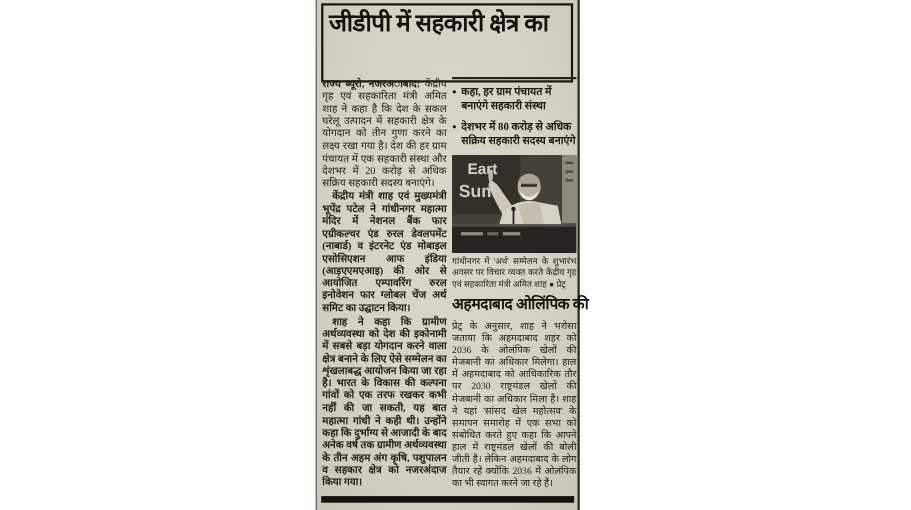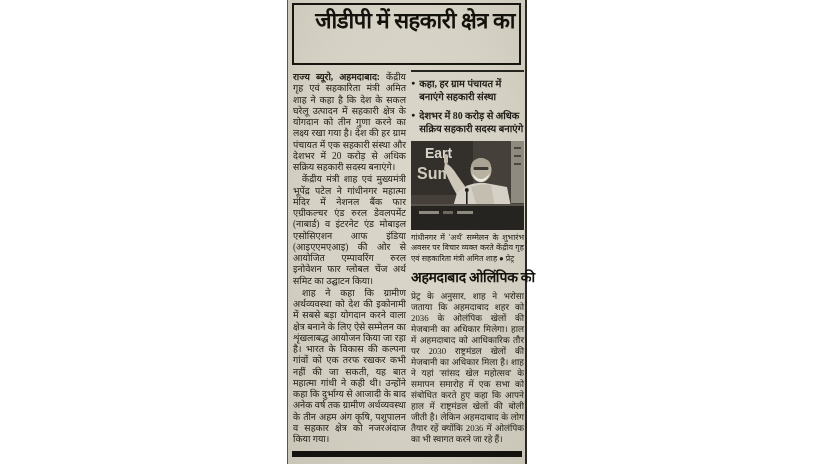--- a/index.html
+++ b/index.html
@@ -4,29 +4,29 @@
 <style>
   html,body{margin:0;padding:0;}
   body{background:#ffffff;font-family:"Liberation Serif","DejaVu Serif",serif;}
   .page{position:relative;width:828px;height:464px;background:#ffffff;overflow:hidden;}
 
   .clipping{position:absolute;left:287px;top:0;width:240px;height:464px;
     background:radial-gradient(ellipse at 50% 40%, #dad6c9 0%, #d5d1c4 55%, #c9c5b7 100%);}
   .rule-left{position:absolute;left:0;top:0;width:1px;height:464px;background:#5a564c;}
   .rule-right{position:absolute;right:0;top:0;width:2px;height:464px;background:#2b2a26;}
 
-  .headline-box{position:absolute;left:5px;top:3px;width:229px;height:62px;
-    box-sizing:border-box;border:2px solid #17150f;padding:2px 4px 0 5px;overflow:hidden;text-align:right;}
+  .headline-box{position:absolute;left:5px;top:3px;width:229px;height:72px;
+    box-sizing:border-box;border:2px solid #17150f;padding:2px 4px 0 5px;overflow:hidden;}
   .headline-line{font-weight:bold;color:#14120c;font-size:22px;line-height:27px;
     white-space:nowrap;letter-spacing:-0.5px;}
 
   .col-left{position:absolute;left:6px;top:72px;width:113px;color:#23211a;
     font-size:9.3px;line-height:11.25px;text-align:justify;}
   .para{margin:0 0 1px 0;}
-  .para.indent{text-indent:9px;}
+  .para.indent{text-indent:9px;font-weight:bold;}
   .dateline{font-weight:bold;}
 
   .col-right{position:absolute;left:124px;top:70px;width:113px;color:#23211a;}
   .top-rule{height:2px;background:#26241e;margin-bottom:5px;}
 
   .bullets{margin:0;padding:0;list-style:none;}
   .bullet-item{display:flex;gap:4px;margin-bottom:6px;font-weight:bold;
     font-size:9.8px;line-height:13px;color:#1d1b15;}
   .bullet-glyph{flex:0 0 auto;font-size:7px;line-height:13px;color:#17150f;}
 
@@ -46,21 +46,21 @@
   <div class="clipping">
     <div class="rule-left"></div>
     <div class="rule-right"></div>
 
     <div class="headline-box">
       <div class="headline-line">जीडीपी में सहकारी क्षेत्र का</div>
     </div>
 
     <div class="col-left">
       <div class="para">
-        <span class="dateline">राज्य ब्यूरो, अहमदाबाद:</span>
+        <span class="dateline">राज्य ब्यूरो, नजरअाबाद:</span>
         <span>केंद्रीय गृह एवं सहकारिता मंत्री अमित शाह ने कहा है कि देश के सकल घरेलू उत्पादन में सहकारी क्षेत्र के योगदान को तीन गुणा करने का लक्ष्य रखा गया है। देश की हर ग्राम पंचायत में एक सहकारी संस्था और देशभर में 20 करोड़ से अधिक सक्रिय सहकारी सदस्य बनाएंगे।</span>
       </div>
       <div class="para indent">केंद्रीय मंत्री शाह एवं मुख्यमंत्री भूपेंद्र पटेल ने गांधीनगर महात्मा मंदिर में नेशनल बैंक फार एग्रीकल्चर एंड रुरल डेवलपमेंट (नाबार्ड) व इंटरनेट एंड मोबाइल एसोसिएशन आफ इंडिया (आइएएमएआइ) की ओर से आयोजित एम्पावरिंग रुरल इनोवेशन फार ग्लोबल चेंज अर्थ समिट का उद्घाटन किया।</div>
       <div class="para indent">शाह ने कहा कि ग्रामीण अर्थव्यवस्था को देश की इकोनामी में सबसे बड़ा योगदान करने वाला क्षेत्र बनाने के लिए ऐसे सम्मेलन का शृंखलाबद्ध आयोजन किया जा रहा है। भारत के विकास की कल्पना गांवों को एक तरफ रखकर कभी नहीं की जा सकती, यह बात महात्मा गांधी ने कही थी। उन्होंने कहा कि दुर्भाग्य से आजादी के बाद अनेक वर्ष तक ग्रामीण अर्थव्यवस्था के तीन अहम अंग कृषि, पशुपालन व सहकार क्षेत्र को नजरअंदाज किया गया।</div>
     </div>
 
     <div class="col-right">
       <div class="top-rule"></div>
 
       <ul class="bullets">

